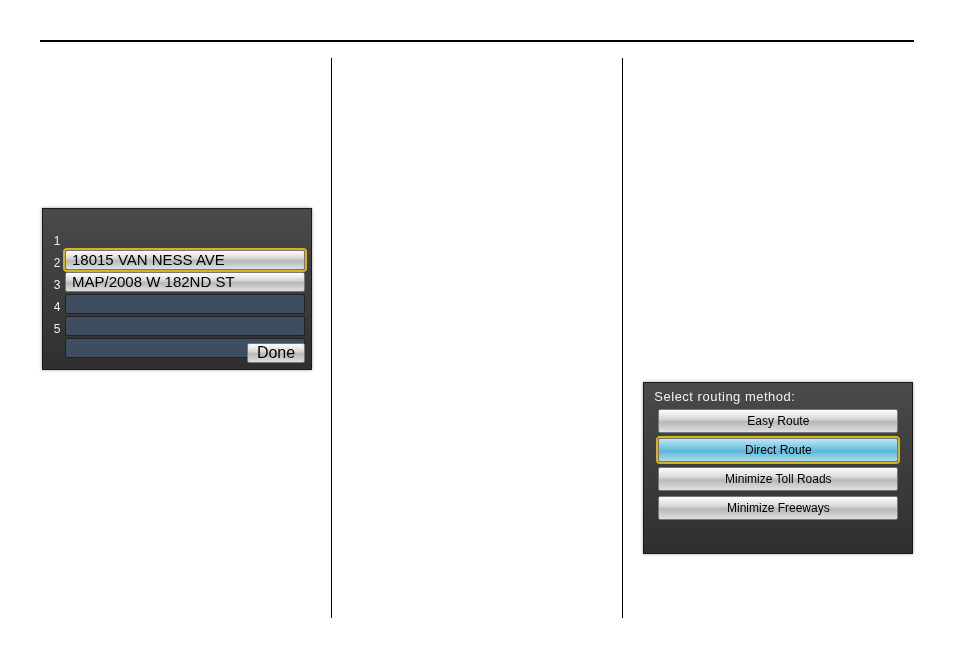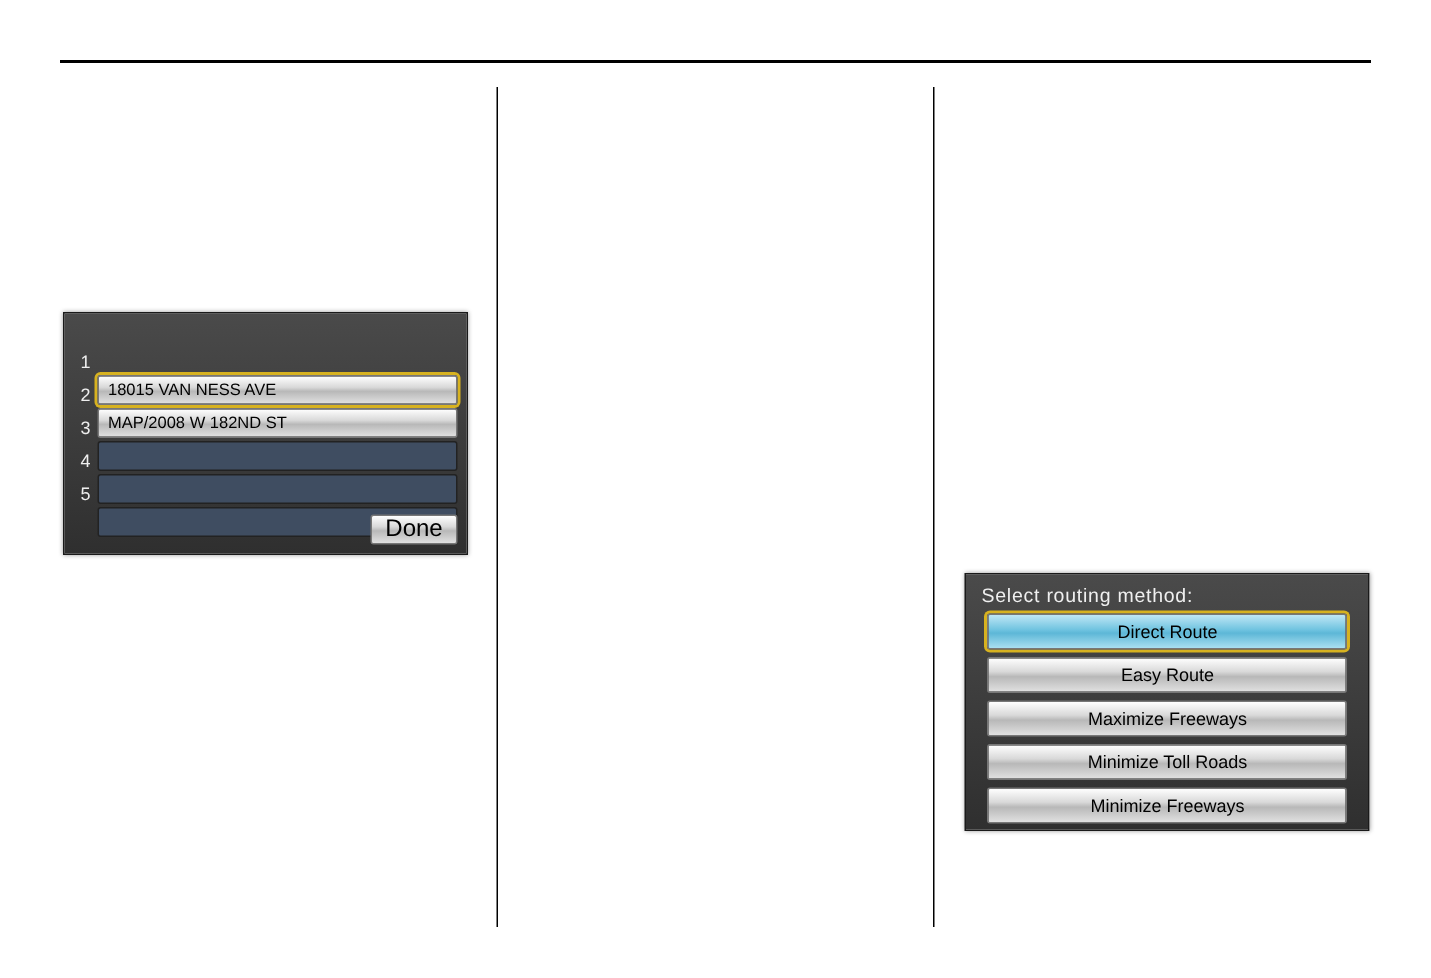--- a/index.html
+++ b/index.html
@@ -74,21 +74,21 @@
   .shot1 .row .num {
     width: 16px;
     text-align: center;
     font-size: 12px;
     color: #eee;
   }
   .shot1 .row .cell {
     flex: 1;
     height: 18px;
     line-height: 18px;
-    font-size: 11px;
+    font-size: 15px;
     color: #000;
     padding-left: 6px;
     border-radius: 2px;
     margin-top: 38px;
   }
   .shot1 .row .metal {
     background: linear-gradient(#fefefe 0%, #d9d9d9 40%, #b8b8b8 55%, #e0e0e0 100%);
     border: 1px solid #777;
   }
   .shot1 .row .metal.highlight {
@@ -195,23 +195,22 @@
 
     </div>
 
     <div class="col"></div>
 
     <div class="col">
 
       <div class="shot2">
         <div class="title">Select routing method:</div>
         <div class="options">
+          <div class="opt">Easy Route</div>
           <div class="opt selected">Direct Route</div>
-          <div class="opt">Easy Route</div>
-          <div class="opt">Maximize Freeways</div>
           <div class="opt">Minimize Toll Roads</div>
           <div class="opt">Minimize Freeways</div>
         </div>
       </div>
 
     </div>
 
   </div>
 </div>
 

